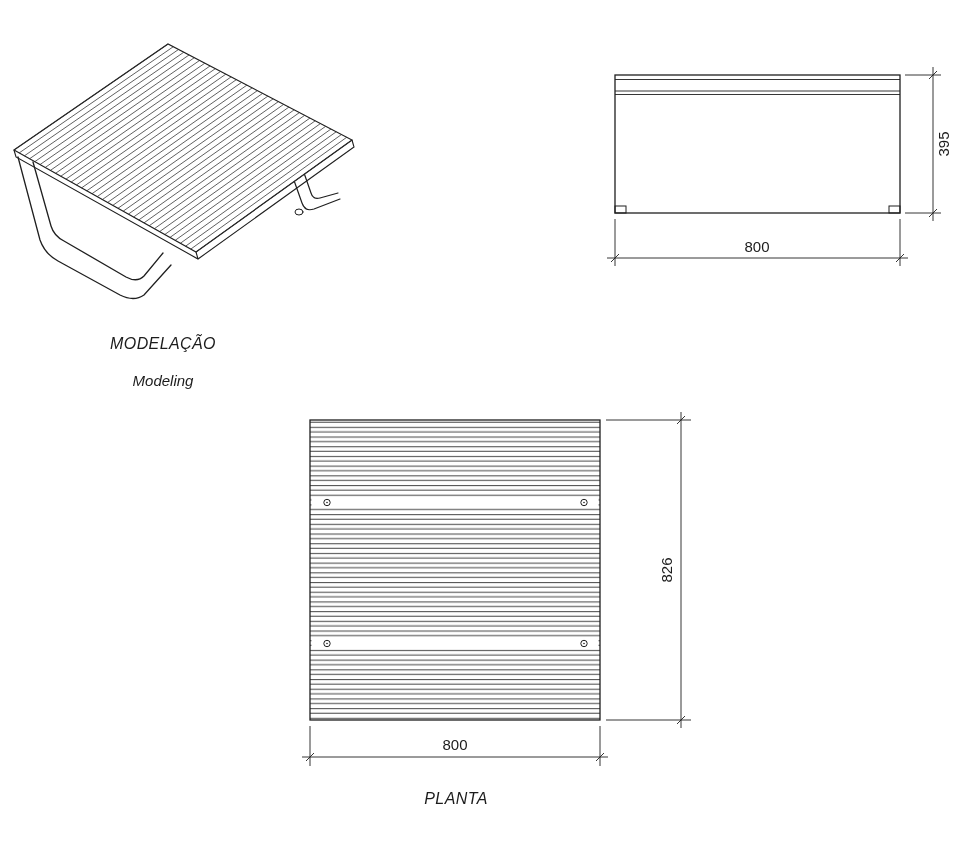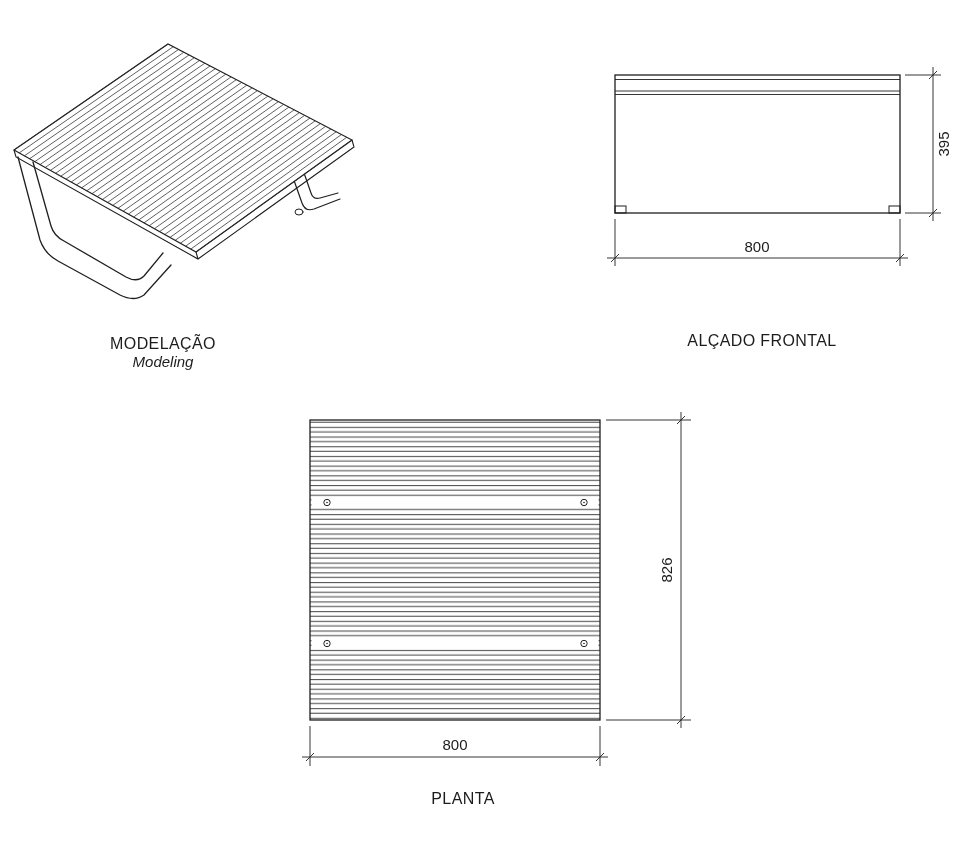--- a/index.html
+++ b/index.html
@@ -1,21 +1,21 @@
 <!DOCTYPE html>
 <html><head>
 <meta charset="utf-8">
 <style>
   * { margin:0; padding:0; box-sizing:border-box; }
   html, body { width:980px; height:843px; background:#ffffff; font-family:"Liberation Sans", sans-serif; }
   .sheet { position:relative; width:980px; height:843px; background:#ffffff; overflow:hidden; }
   .view-svg { position:absolute; display:block; }
   .caption { position:absolute; text-align:center; color:#1c1c1c; }
-  .caption .title { font-size:16px; letter-spacing:0.4px; line-height:1.2; }
-  .caption .subtitle { font-size:15px; font-style:italic; margin-top:0; line-height:1.2; }
+  .caption .title { font-size:16px; font-style:italic; letter-spacing:0.4px; line-height:1.2; }
+  .caption .subtitle { font-size:15px; font-style:italic; margin-top:19px; line-height:1.2; }
   svg text { font-family:"Liberation Sans", sans-serif; font-size:15px; fill:#1c1c1c; }
 </style>
 </head>
 <body>
 
 <div class="sheet">
 
   <svg class="view-svg" style="left:0px; top:25px;" width="380" height="295" viewBox="0 25 380 295">
 
     <g fill="none" stroke="#1f1f1f" stroke-width="1.2" stroke-linecap="round">
@@ -103,21 +103,20 @@
       <line x1="615" y1="219" x2="615" y2="266"></line>
       <line x1="900" y1="219" x2="900" y2="266"></line>
       <line x1="607" y1="258" x2="908" y2="258"></line>
       <line x1="611" y1="262" x2="619" y2="254"></line>
       <line x1="896" y1="262" x2="904" y2="254"></line>
     </g>
     <text x="757" y="252" text-anchor="middle">800</text>
   </svg>
 
   <div class="caption" style="left:642px; top:331px; width:240px;">
-    <div class="title">ALÇADO FRONTAL</div>
   </div>
 
   <svg class="view-svg" style="left:285px; top:405px;" width="420" height="385" viewBox="285 405 420 385">
     <defs>
       <pattern id="slatPattern" x="310" y="420" width="290" height="9.7" patternUnits="userSpaceOnUse">
         <line x1="0" y1="2.2" x2="290" y2="2.2" stroke="#2b2b2b" stroke-width="0.9"></line>
         <line x1="0" y1="7.4" x2="290" y2="7.4" stroke="#2b2b2b" stroke-width="0.9"></line>
       </pattern>
     </defs>
 
@@ -148,17 +147,17 @@
     <g stroke="#1f1f1f" stroke-width="0.9" fill="none">
       <line x1="310" y1="726" x2="310" y2="766"></line>
       <line x1="600" y1="726" x2="600" y2="766"></line>
       <line x1="302" y1="757" x2="608" y2="757"></line>
       <line x1="306" y1="761" x2="314" y2="753"></line>
       <line x1="596" y1="761" x2="604" y2="753"></line>
     </g>
     <text x="455" y="750" text-anchor="middle">800</text>
   </svg>
 
-  <div class="caption" style="left:343px; top:789px; width:240px;">
+  <div class="caption" style="left:336px; top:789px; width:240px;">
     <div class="title">PLANTA</div>
   </div>
 
 </div>
 
 </body></html>

